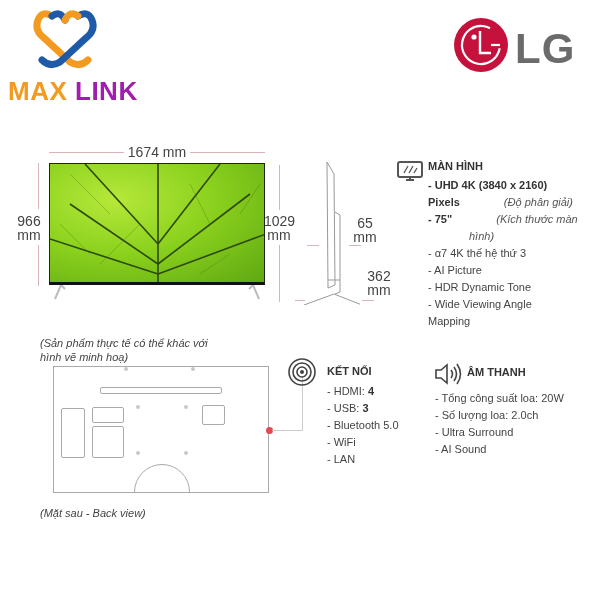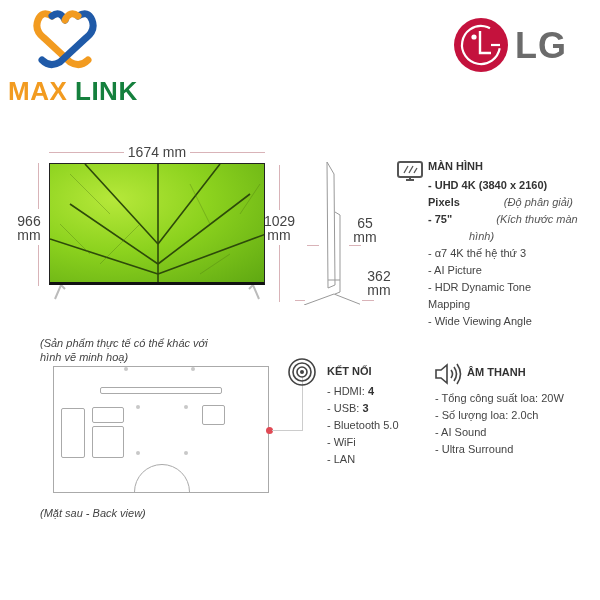--- a/index.html
+++ b/index.html
@@ -2,22 +2,22 @@
 <html><head>
   <meta charset="utf-8">
   <style>
     html, body { margin: 0; padding: 0; background: #ffffff; }
     body { width: 600px; height: 600px; position: relative; overflow: hidden; font-family: "Liberation Sans", sans-serif; color: #333; }
     .abs { position: absolute; }
 
     
     .maxlink-text { left: 8px; top: 76px; font-size: 26px; font-weight: bold; letter-spacing: 0.5px; white-space: nowrap; }
     .maxlink-text .max { color: #f29b20; text-align: center; }
-    .maxlink-text .link { color: #15803d; }
-    .lg-word { left: 515px; top: 25px; font-size: 36px; font-weight: bold; color: #6b6b6b; letter-spacing: 1px; }
+    .maxlink-text .link { color: #a21caf; }
+    .lg-word { left: 515px; top: 25px; font-size: 42px; font-weight: bold; color: #6b6b6b; letter-spacing: 1px; }
 
     
     .dim { font-size: 14px; color: #444; text-align: center; line-height: 14px; }
     .line-h { height: 1px; background: #d9b3b8; }
     .line-v { width: 1px; background: #d9b3b8; }
 
     
     .tv-screen { left: 49px; top: 163px; width: 216px; height: 122px; border: 1px solid #222; border-bottom: 3px solid #111; box-sizing: border-box; overflow: hidden;
       background: radial-gradient(ellipse at 30% 30%, #b6e83a 0%, #8cd21e 45%, #5fa812 100%); }
 
@@ -123,22 +123,22 @@
   <div class="spec-title">MÀN HÌNH</div>
 </div>
 <div class="abs" style="left:428px;top:177px;">
   <div class="spec-line"><b>- UHD 4K (3840 x 2160)</b></div>
   <div class="spec-line"><b>Pixels</b><i> (Độ phân giải)</i></div>
   <div class="spec-line"><b>- 75"</b><i> (Kích thước màn</i></div>
   <div class="spec-line"><i>hình)</i></div>
   <div class="spec-line">- α7 4K thế hệ thứ 3</div>
   <div class="spec-line">- AI Picture</div>
   <div class="spec-line">- HDR Dynamic Tone</div>
+  <div class="spec-line">- Wide Viewing Angle</div>
   <div class="spec-line">Mapping</div>
-  <div class="spec-line">- Wide Viewing Angle</div>
 </div>
 
 <div class="abs caption" style="left:40px;top:336px;width:250px;">
   <div>(Sản phẩm thực tế có thể khác với</div>
   <div>hình vẽ minh hoạ)</div>
 </div>
 <div class="abs back-panel">
   <div class="bp-dot" style="left:70px;top:0px"></div>
   <div class="bp-dot" style="left:137px;top:0px"></div>
   <div class="bp" style="left:46px;top:20px;width:122px;height:7px"></div>
@@ -179,15 +179,15 @@
     <path d="M2 8 H7 L13 3 V21 L7 16 H2 Z"></path>
     <path d="M17 8 Q20 12 17 16"></path>
     <path d="M20 5 Q25 12 20 19"></path>
     <path d="M23 2 Q30 12 23 22"></path>
   </g>
 </svg>
 <div class="abs spec-title" style="left:467px;top:366px;">ÂM THANH</div>
 <div class="abs" style="left:435px;top:390px;">
   <div class="spec-line">- Tổng công suất loa: 20W</div>
   <div class="spec-line">- Số lượng loa: 2.0ch</div>
+  <div class="spec-line">- Ultra Surround</div>
   <div class="spec-line">- AI Sound</div>
-  <div class="spec-line">- Ultra Surround</div>
 </div>
 
 </body></html>

